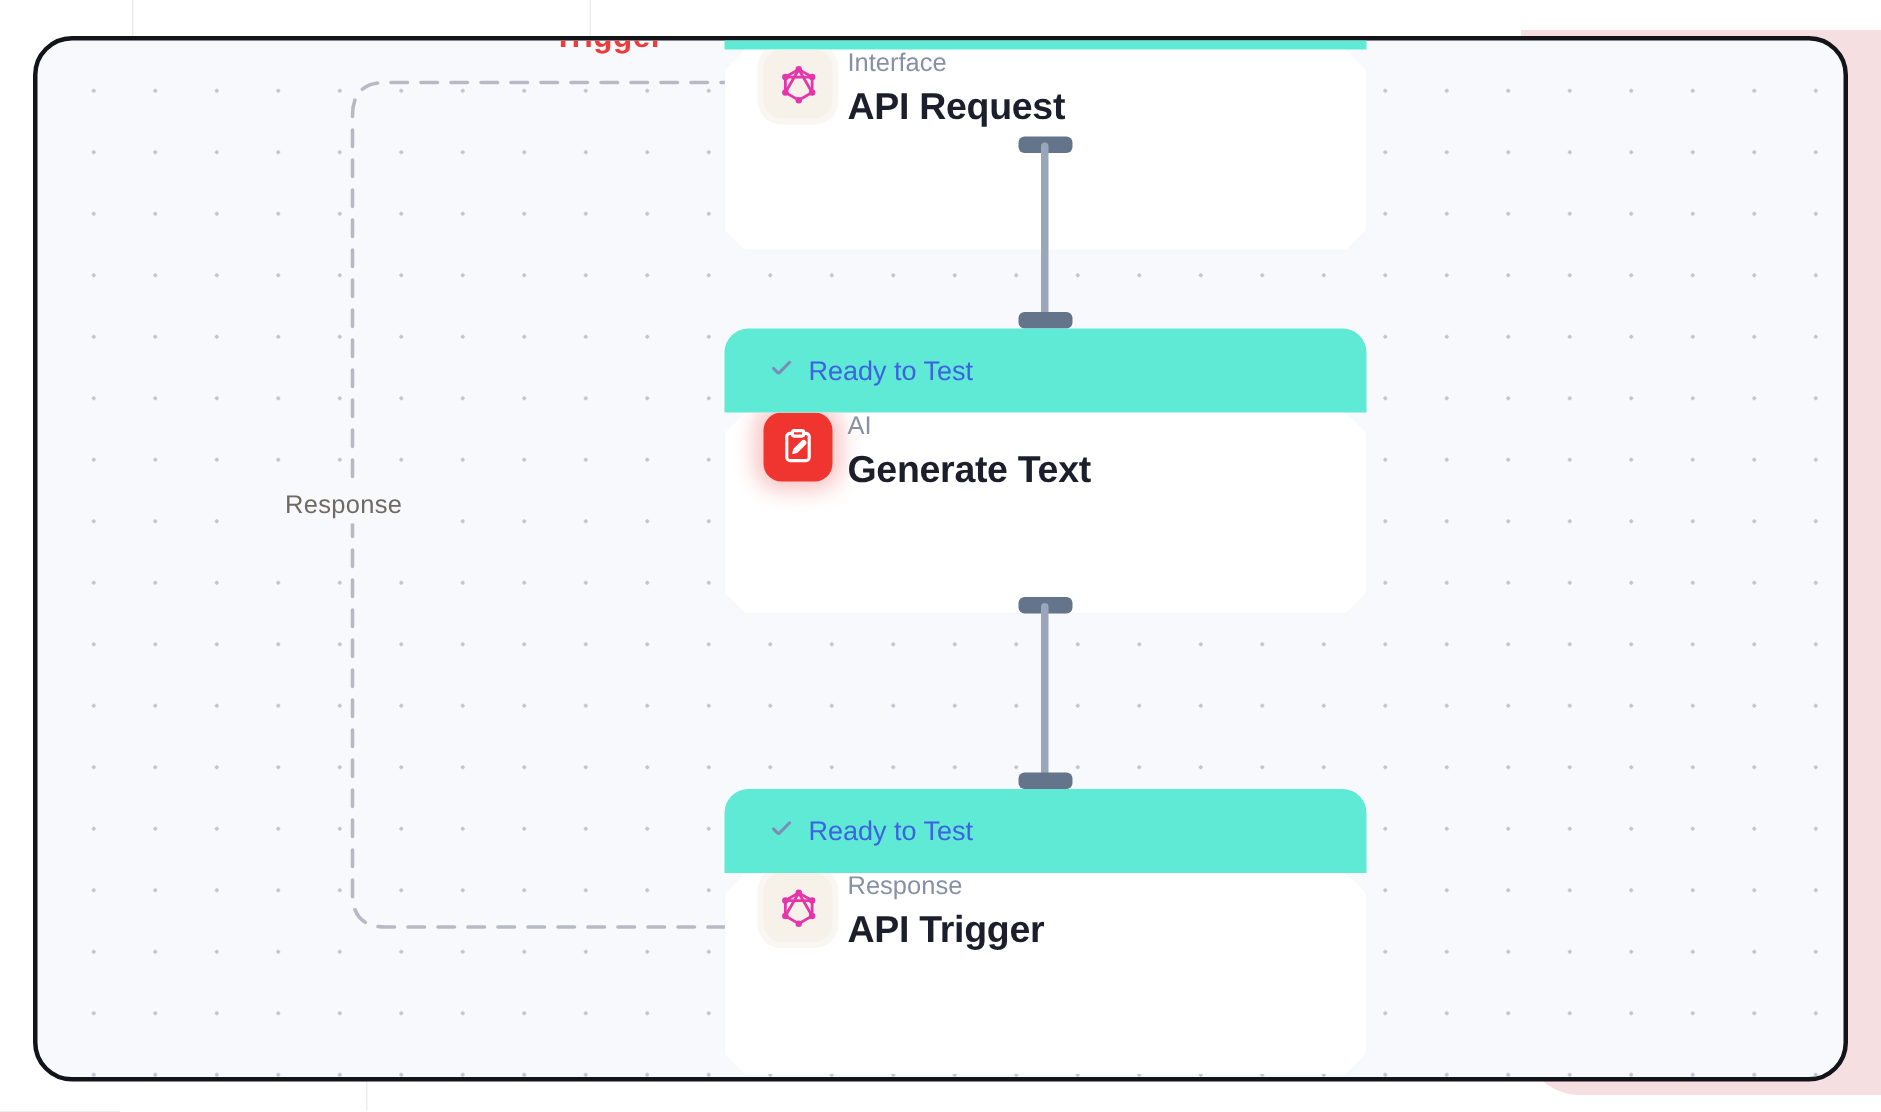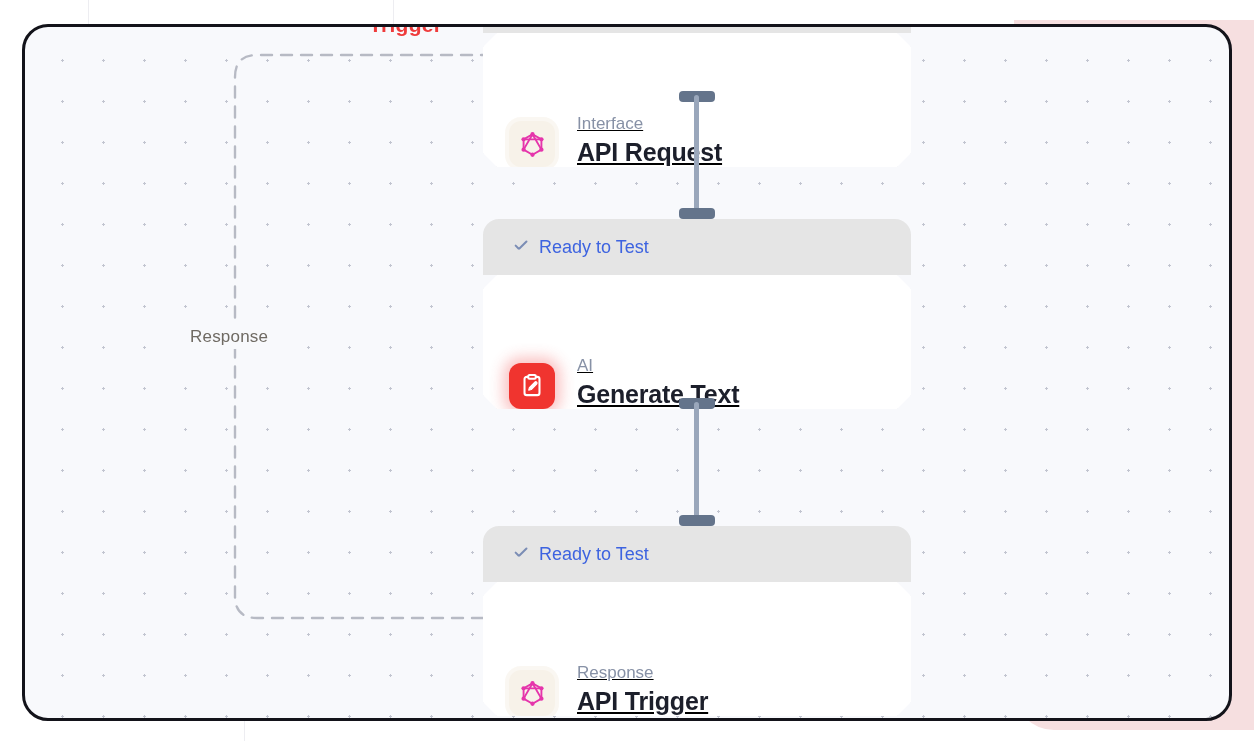--- a/index.html
+++ b/index.html
@@ -144,21 +144,21 @@
     color: #ef3b3b;
     letter-spacing: .3px;
   }
 
   
   .node {
     position: absolute;
   }
 
   .node-status {
-    background: #e5e5e5;
+    background: #5eead4;
     color: #3d63e0;
     font-size: 18px;
     font-weight: 500;
     height: 56px;
     display: flex;
     align-items: center;
     gap: 9px;
     padding: 0 0 0 30px;
     border-radius: 16px 16px 0 0;
   }
@@ -190,29 +190,28 @@
     background: #7b8db5;
     transform: rotate(-45deg);
     border-radius: 1px;
   }
 
   .node-body {
     background: #ffffff;
     width: 428px;
     height: 134px;
     display: flex;
-    align-items: flex-end;
-    gap: 22px;
+    align-items: flex-start;
+    gap: 10px;
     padding: 0 26px;
     box-shadow: 0 2px 7px rgba(20,25,50,.10);
     clip-path: polygon(
       14px 0, calc(100% - 14px) 0, 100% 14px,
       100% calc(100% - 14px), calc(100% - 14px) 100%,
       14px 100%, 0 calc(100% - 14px), 0 14px);
-    text-decoration: underline;
   }
 
   .node-icon {
     width: 46px;
     height: 46px;
     border-radius: 12px;
     flex: none;
     display: flex;
     align-items: center;
     justify-content: center;

